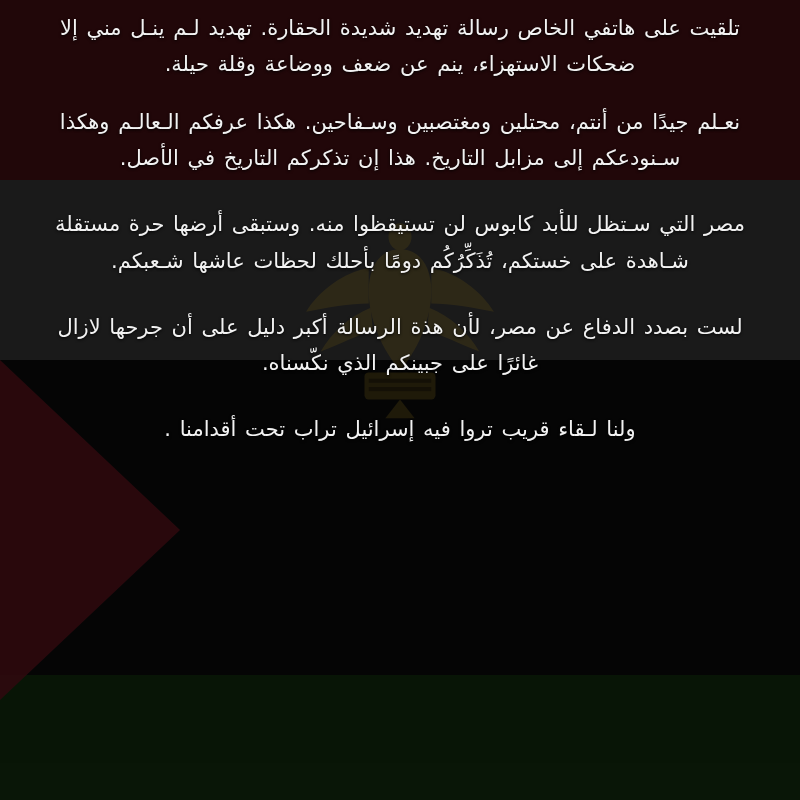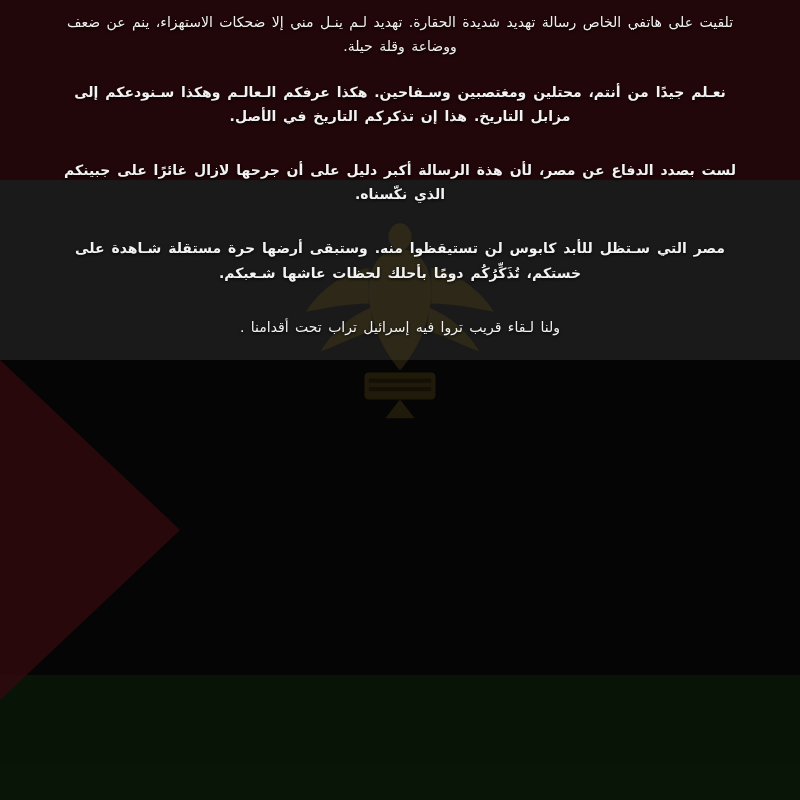--- a/index.html
+++ b/index.html
@@ -64,30 +64,30 @@
     position: absolute;
     inset: 0;
     padding: 10px 54px 0 54px;
     box-sizing: border-box;
     display: flex;
     flex-direction: column;
     justify-content: flex-start;
   }
   .para {
     color: #f2f2f2;
-    font-size: 14px;
+    font-size: 21px;
     line-height: 1.72;
     text-align: center;
     letter-spacing: 0.2px;
     word-spacing: 2px;
     margin: 0 0 22px 0;
     text-shadow: 0 1px 3px rgba(0,0,0,0.9);
   }
   .para.tight { margin-bottom: 12px; }
-  .para.gap-lg { margin-bottom: 30px; font-weight: bold; }
+  .para.gap-lg { margin-bottom: 30px; }
 </style>
 </head>
 <body>
 
 <div class="canvas">
 
   <div class="bg-layer band-red"></div>
   <div class="bg-layer band-grey"></div>
   <div class="bg-layer band-black"></div>
   <div class="bg-layer band-green"></div>
@@ -111,18 +111,18 @@
         <rect x="70" y="184" width="60" height="4"></rect>
       </g>
     </svg>
   </div>
 
   <div class="veil"></div>
 
   <div class="text-wrap">
     <p class="para">تلقيت على هاتفي الخاص رسالة تهديد شديدة الحقارة. تهديد لـم ينـل مني إلا ضحكات الاستهزاء، ينم عن ضعف ووضاعة وقلة حيلة.</p>
     <p class="para gap-lg">نعـلم جيدًا من أنتم، محتلين ومغتصبين وسـفاحين. هكذا عرفكم الـعالـم وهكذا سـنودعكم إلى مزابل التاريخ. هذا إن تذكركم التاريخ في الأصل.</p>
+    <p class="para gap-lg">مصر التي سـتظل للأبد كابوس لن تستيقظوا منه. وستبقى أرضها حرة مستقلة شـاهدة على خستكم، تُذَكِّرُكُم دومًا بأحلك لحظات عاشها شـعبكم.</p>
     <p class="para gap-lg">لست بصدد الدفاع عن مصر، لأن هذة الرسالة أكبر دليل على أن جرحها لازال غائرًا على جبينكم الذي نكّسناه.</p>
-    <p class="para gap-lg">مصر التي سـتظل للأبد كابوس لن تستيقظوا منه. وستبقى أرضها حرة مستقلة شـاهدة على خستكم، تُذَكِّرُكُم دومًا بأحلك لحظات عاشها شـعبكم.</p>
     <p class="para tight">ولنا لـقاء قريب تروا فيه إسرائيل تراب تحت أقدامنا .</p>
   </div>
 
 </div>
 
 </body></html>

